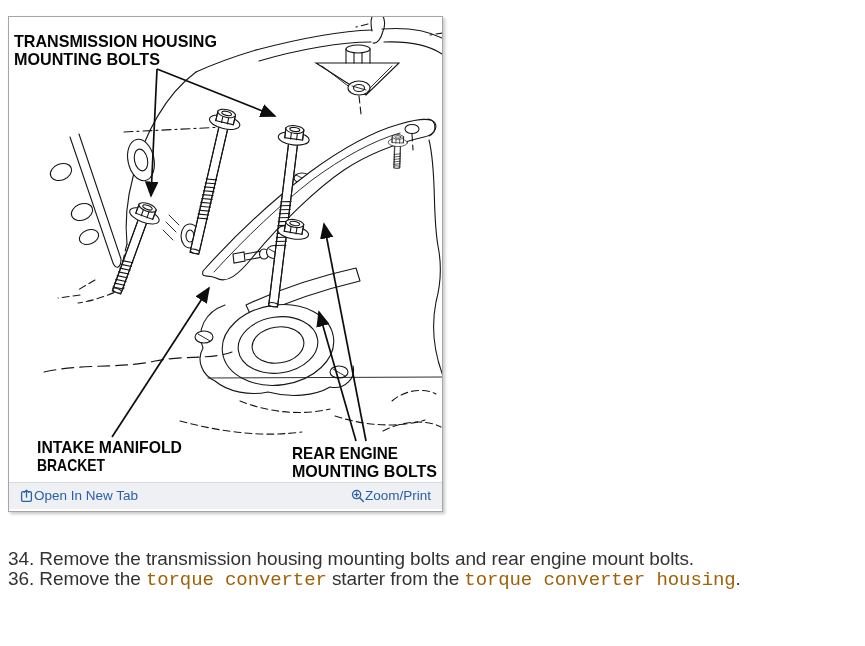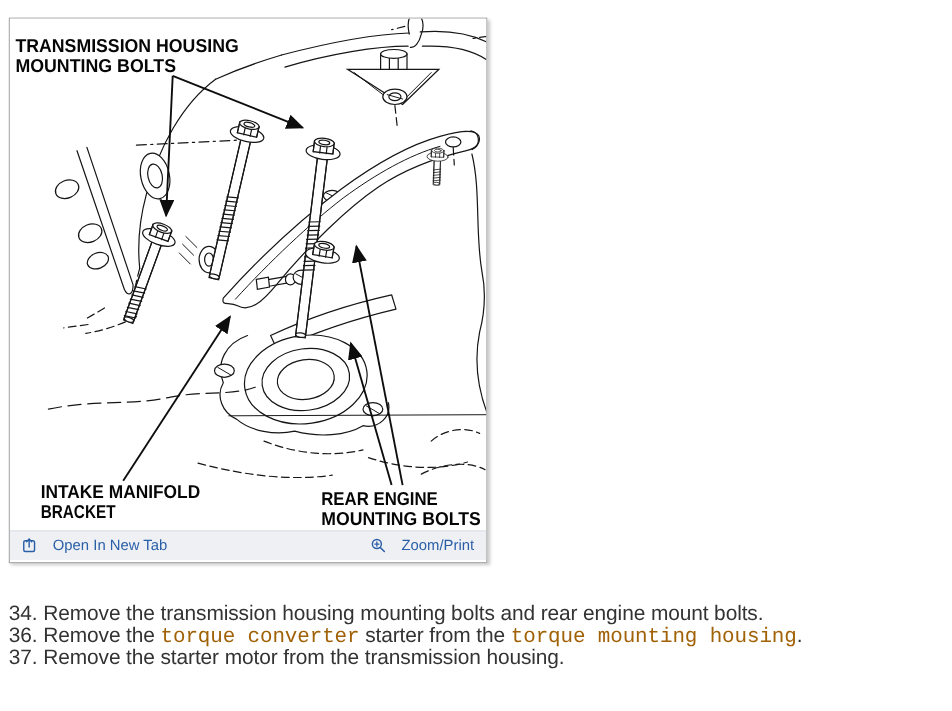--- a/index.html
+++ b/index.html
@@ -9,21 +9,21 @@
   
   .panel{position:absolute;left:8px;top:16px;width:435px;height:496px;
          box-sizing:border-box;background:#fff;border:1px solid #a6a6a6;
          box-shadow:2px 2px 3px rgba(0,0,0,.22);}
   .panel-body{position:relative;width:433px;height:465px;background:#fff;}
   svg.diagram{display:block;width:433px;height:465px;}
 
   .panel-footer{height:27px;background:#eef0f4;border-top:1px solid #d7dae0;
         display:flex;align-items:center;justify-content:space-between;
         padding:0 11px;box-sizing:border-box;}
-  .footer-link{display:flex;align-items:center;gap:14px;color:#2a5fa8;
+  .footer-link{display:flex;align-items:center;gap:0;color:#2a5fa8;
         font-size:13.5px;text-decoration:none;cursor:pointer;line-height:1;}
   .footer-link svg{display:block;}
 
   
   .lineart path,.lineart ellipse,.lineart rect,.lineart line{
         stroke:#161616;stroke-width:1.1;fill:none;stroke-linecap:round;}
   .lineart .dash{stroke-dasharray:7 4;}
   .lineart .dash2{stroke-dasharray:12 6;}
   .lineart .dashdot{stroke-dasharray:9 4 2 4;}
   .lineart .thin{stroke-width:0.9;}
@@ -211,15 +211,14 @@
         <path d="M8.7,8.7 L12.4,12.4" stroke="#2a5fa8" stroke-width="1.4" stroke-linecap="round"></path>
         <path d="M3.7,5.6 H7.5 M5.6,3.7 V7.5" stroke="#2a5fa8" stroke-width="1.2" stroke-linecap="round"></path>
       </svg>
       <span>Zoom/Print</span>
     </a>
   </div>
 </div>
 
 <div class="steps">
     <div class="step"><span>34. </span><span>Remove the transmission housing mounting bolts and rear engine mount bolts.</span></div>
-    <div class="step"><span>36. </span><span>Remove the </span><a>torque converter</a><span> starter from the </span><a>torque mounting housing</a><span>.</span></div>
-    <div class="step"><span>37. </span><span>Remove the starter motor from the transmission housing.</span></div>
+    <div class="step"><span>36. </span><span>Remove the </span><a>torque converter</a><span> starter from the </span><a>torque converter housing</a><span>.</span></div>
   </div>
 
 </body></html>

